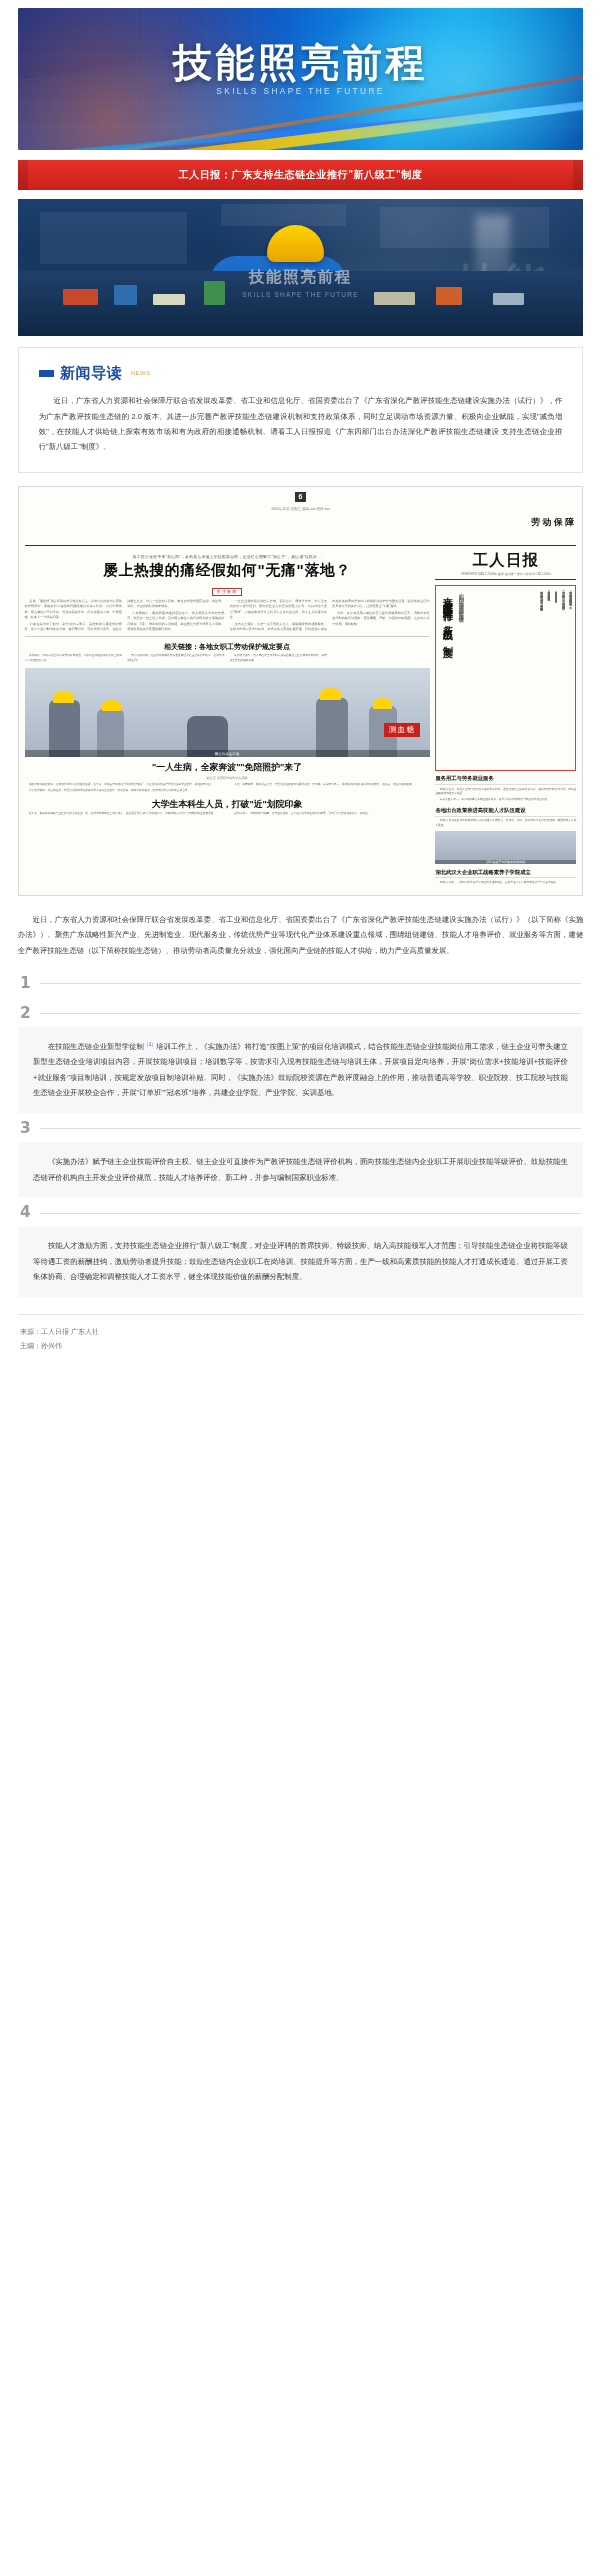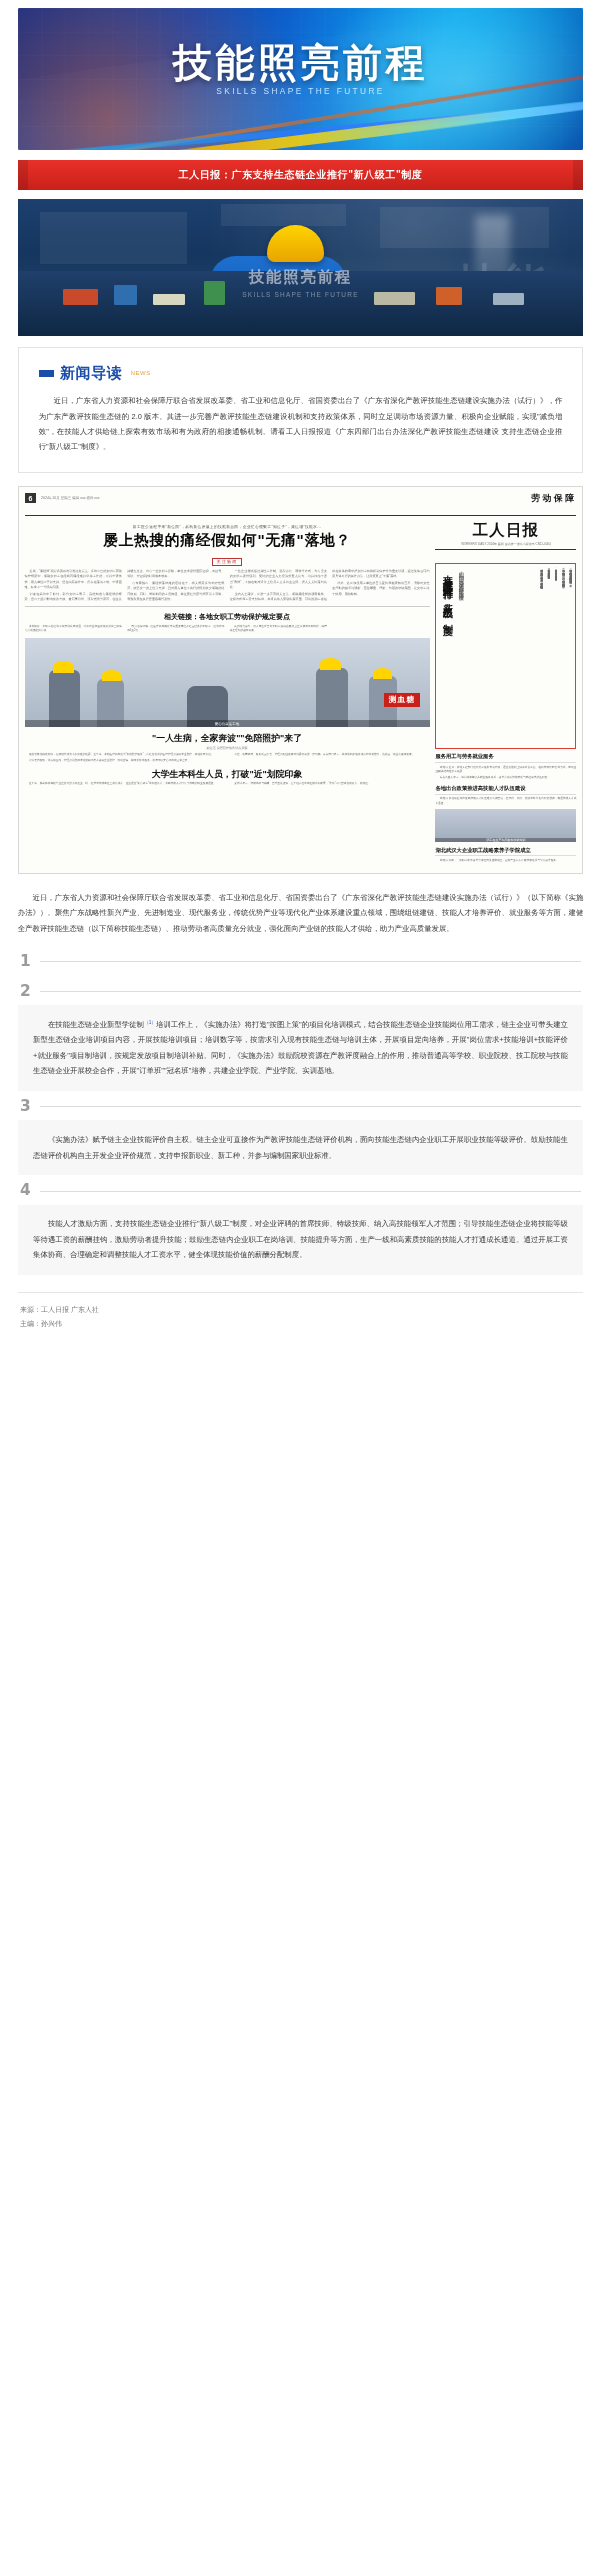--- a/index.html
+++ b/index.html
@@ -165,21 +165,21 @@
   .lead-body { font-size: 7.4px; line-height: 2.05; color:#3a3a3a; text-align: justify; text-indent: 2em; }
 
   
   .paper-wrap { margin: 13px 17.7px 0 17.7px; }
   .paper {
     border: 0.6px solid #d8d8d8;
     background: #fdfdfa;
     padding: 4.7px 5.9px 8.3px 5.9px;
     position: relative;
   }
-  .paper-top { display:flex; align-items:center; gap:4.7px; border-bottom: 1.2px solid #333; padding-bottom: 10px; }
+  .paper-top { display:flex; align-items:center; gap:4.7px; border-bottom: 1.2px solid #333; padding-bottom: 16px; flex-direction: column; }
   .paper-pageno {
     background:#333; color:#fff; font-size: 7px; font-weight:bold;
     width: 11.8px; height: 10.6px; display:flex; align-items:center; justify-content:center;
   }
   .paper-topmeta { font-size: 3.5px; color:#777; }
   .paper-section {
     margin-left: auto; font-size: 8.9px; font-weight: bold; letter-spacing: 2.4px; color:#111;
   }
   .paper-grid { display:flex; gap: 5.9px; margin-top: 4.7px; }
   .paper-main { flex: 1 1 auto; }
@@ -217,27 +217,27 @@
   }
   .photo-block .pb-people { position:absolute; inset:0; }
   .photo-block .pp { position:absolute; bottom:0; background:#6b7787; border-radius: 5.9px 5.9px 0 0;}
   .photo-block .helmet { position:absolute; background:#ffd400; border-radius: 50% 50% 0 0; }
   .photo-block .pb-cap {
     position:absolute; left:0; right:0; bottom:0;
     background: rgba(0,0,0,.35); color:#fff; font-size:3.5px; padding:1.2px 2.4px; text-align:center;
   }
   .photo-block .pb-badge {
     position:absolute; right: 9.5px; bottom: 20px;
-    background:#c9201a; color:#fff; font-size: 7.7px; font-weight:bold;
+    background:#c9201a; color:#fff; font-size: 7.7px; font-weight:normal;
     padding: 1.8px 4.7px; letter-spacing:1.2px;margin-top:35px;
   }
 
   
   .side-masthead {
-    text-align:center; border-bottom: 0.6px solid #333; padding-bottom: 2.4px; margin-bottom: 13px;
+    text-align:center; border-bottom: 0.6px solid #333; padding-bottom: 2.4px; margin-bottom: 5px;
   }
   .side-masthead .mh-title {
     font-size: 15.4px; font-weight: bold; letter-spacing: 1.2px; color:#111;
     font-family: "DejaVu Sans", sans-serif;
   }
   .side-masthead .mh-meta { font-size: 3px; color:#777; margin-top: 1.2px; }
   .redbox {
     border: 0.6px solid #e03a32; padding: 3.5px;
     display:flex; gap: 3.5px; align-items: stretch;
   }
@@ -472,21 +472,21 @@
       <span class="point-line"></span>
     </div>
     <div class="point-body">在技能生态链企业新型学徒制<span class="sup">（1）</span>培训工作上，《实施办法》将打造"按图上策"的项目化培训模式，结合技能生态链企业技能岗位用工需求，链主企业可带头建立新型生态链企业培训项目内容，开展技能培训项目；培训数字等，按需求引入现有技能生态链与培训主体，开展项目定向培养，开展"岗位需求+技能培训+技能评价+就业服务"项目制培训，按规定发放项目制培训补贴。同时，《实施办法》鼓励院校资源在产教评度融合上的作用，推动普通高等学校、职业院校、技工院校与技能生态链企业开展校企合作，开展"订单班""冠名班"培养，共建企业学院、产业学院、实训基地。</div>
   </div>
 
   <div class="point">
     <div class="point-head">
       <span class="point-num">3</span>
       <span class="point-line"></span>
     </div>
-    <div class="point-body">《实施办法》赋予链主企业技能评价自主权。链主企业可直接作为产教评技能生态链评价机构，面向技能生态链内企业职工开展职业技能等级评价。鼓励技能生态链评价机构自主开发企业评价规范，支持申报新职业、新工种，并参与编制国家职业标准。</div>
+    <div class="point-body">《实施办法》赋予链主企业技能评价自主权。链主企业可直接作为产教评技能生态链评价机构，面向技能生态链内企业职工开展职业技能等级评价。鼓励技能生态链评价机构自主开发企业评价规范，技能人才培养评价、新工种，并参与编制国家职业标准。</div>
   </div>
 
   <div class="point">
     <div class="point-head">
       <span class="point-num">4</span>
       <span class="point-line"></span>
     </div>
     <div class="point-body">技能人才激励方面，支持技能生态链企业推行"新八级工"制度，对企业评聘的首席技师、特级技师、纳入高技能领军人才范围；引导技能生态链企业将技能等级等待遇工资的薪酬挂钩，激励劳动者提升技能；鼓励生态链内企业职工在岗培训、技能提升等方面，生产一线和高素质技能的技能人才打通成长通道。通过开展工资集体协商、合理确定和调整技能人才工资水平，健全体现技能价值的薪酬分配制度。</div>
   </div>
 

